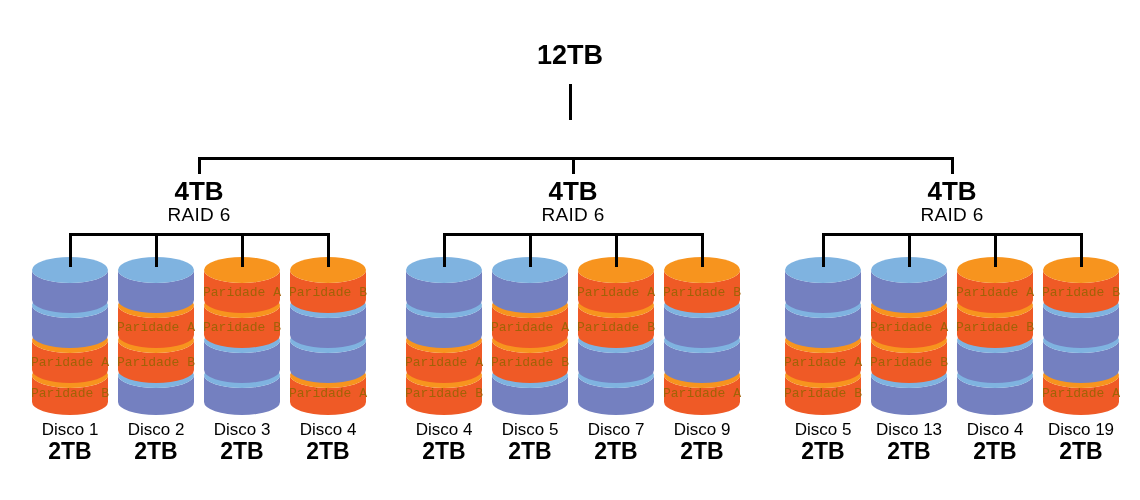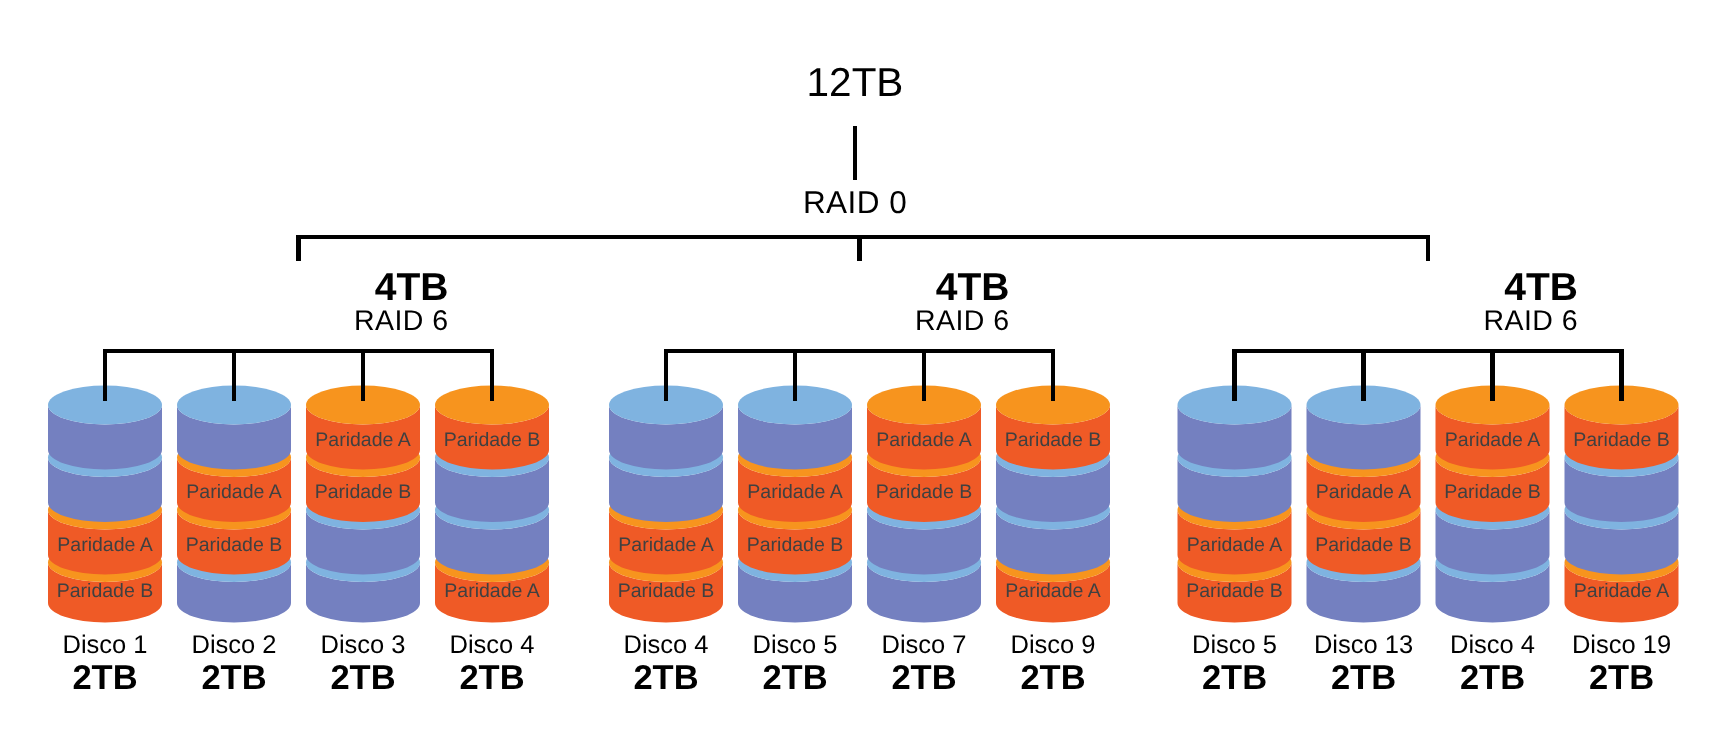--- a/index.html
+++ b/index.html
@@ -5,29 +5,29 @@
   html,body{margin:0;padding:0;background:#fff;}
   .canvas{
     position:relative;width:1140px;height:500px;background:#ffffff;
     font-family:"Liberation Sans",sans-serif;color:#000;overflow:hidden;
   }
   .connectors{position:absolute;left:0;top:0;z-index:5;pointer-events:none;}
   .connectors line{stroke:#000000;stroke-width:3;}
   #groups{position:absolute;left:0;top:0;width:100%;height:100%;z-index:1;}
   .hdr{position:absolute;width:220px;text-align:center;}
   .raid60{left:460px;top:22px;font-size:19px;letter-spacing:.3px;}
-  .totalcap{left:460px;top:40px;font-size:27px;font-weight:400;}
+  .totalcap{left:460px;top:40px;font-size:27px;font-weight:700;}
   .raid0{left:460px;top:124px;font-size:21px;letter-spacing:.3px;}
-  .g-cap{position:absolute;top:176px;width:200px;text-align:right;font-size:26px;font-weight:700;}
-  .g-raid{position:absolute;top:204px;width:200px;text-align:right;font-size:19px;letter-spacing:.3px;}
+  .g-cap{position:absolute;top:176px;width:200px;text-align:center;font-size:26px;font-weight:700;}
+  .g-raid{position:absolute;top:204px;width:200px;text-align:center;font-size:19px;letter-spacing:.3px;}
   .disk{position:absolute;width:78px;height:230px;}
   .disk svg{position:absolute;left:0;top:0;}
   .seg-label{
     position:absolute;left:0;width:78px;text-align:center;
-    font-size:13px;line-height:16px;color:#404040;
+    font-size:13px;line-height:16px;color:#a16207;font-family:Liberation Mono, monospace;
   }
   .disk-name{position:absolute;left:-16px;top:164px;width:110px;text-align:center;font-size:17px;}
   .disk-cap{position:absolute;left:-16px;top:182px;width:110px;text-align:center;font-size:23px;font-weight:700;}
 </style>
 </head>
 <body>
 
 <div class="canvas" id="canvas">
   <svg class="connectors" id="connectors" width="1140" height="500" shape-rendering="crispEdges">
       <line x1="570" y1="84" x2="570" y2="120"></line>
@@ -46,21 +46,20 @@
       <line x1="616" y1="232.5" x2="616" y2="267"></line>
       <line x1="702" y1="232.5" x2="702" y2="267"></line>
       <line x1="823" y1="234" x2="1081" y2="234"></line>
       <line x1="823" y1="232.5" x2="823" y2="267"></line>
       <line x1="909" y1="232.5" x2="909" y2="267"></line>
       <line x1="995" y1="232.5" x2="995" y2="267"></line>
       <line x1="1081" y1="232.5" x2="1081" y2="267"></line>
     </svg>
 
   <div class="hdr totalcap">12TB</div>
-  <div class="hdr raid0">RAID 0</div>
 
   <div id="groups">
       <div class="g-cap" style="left: 99px;">4TB</div>
       <div class="g-raid" style="left: 99px;">RAID 6</div>
       <div class="disk" style="left: 31px; top: 256px;">
         <svg viewBox="0 0 78 164" width="78" height="164">
           <path d="M1 119 A38 13 0 0 0 77 119 L77 146 A38 13 0 0 1 1 146 Z" fill="#EF5A26"></path>
           <ellipse cx="39" cy="119" rx="38" ry="13" fill="#F7941E"></ellipse>
           <path d="M1 84 A38 13 0 0 0 77 84 L77 114 A38 13 0 0 1 1 114 Z" fill="#EF5A26"></path>
           <ellipse cx="39" cy="84" rx="38" ry="13" fill="#F7941E"></ellipse>

